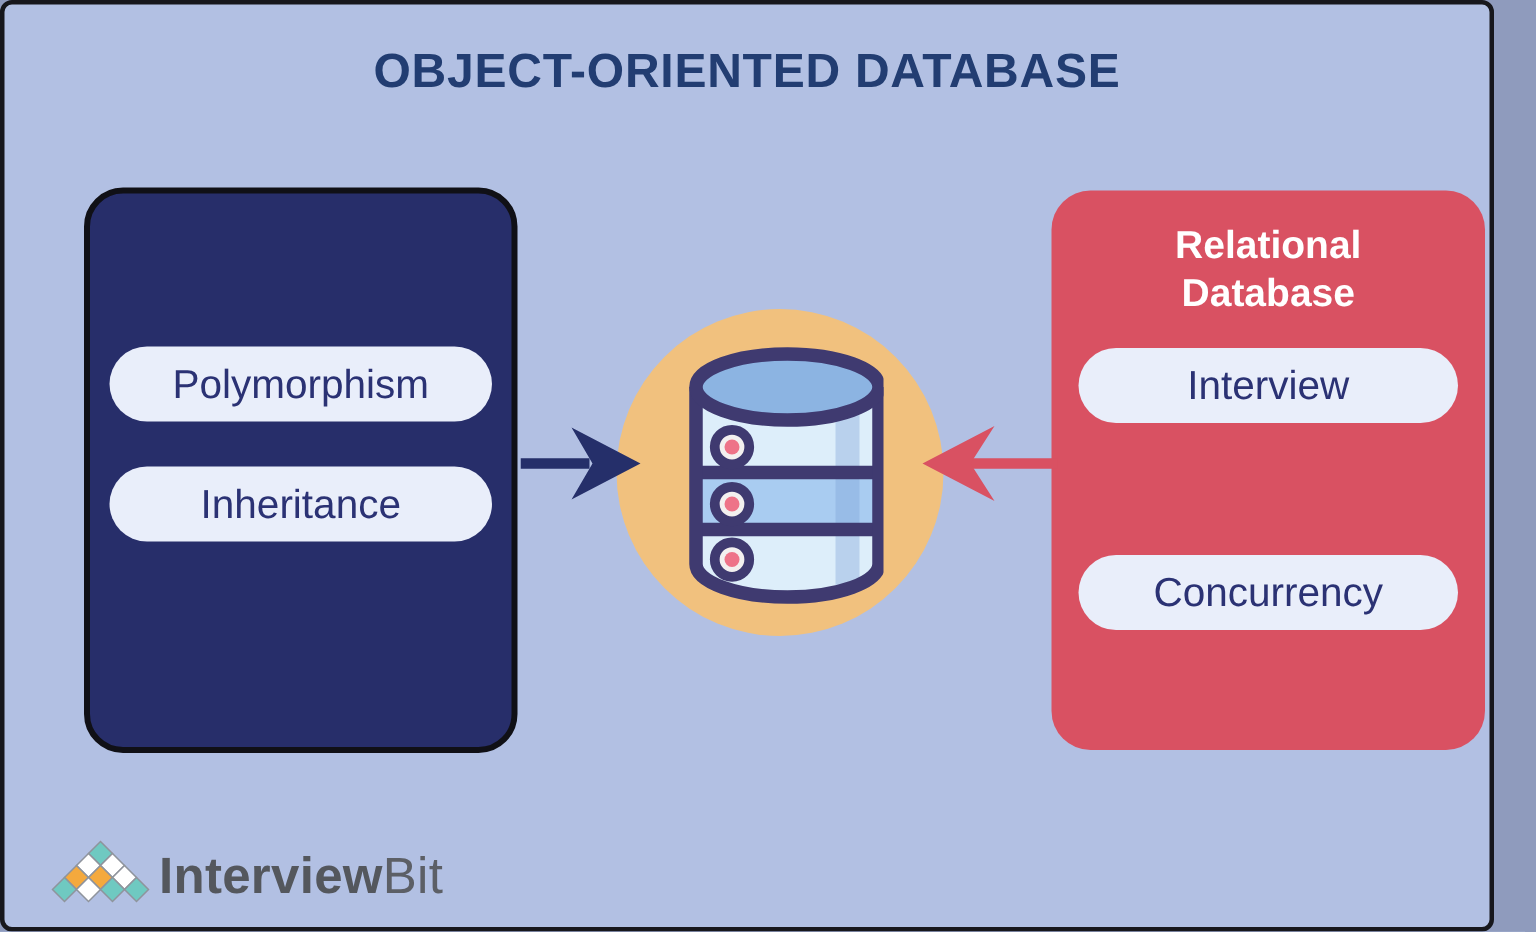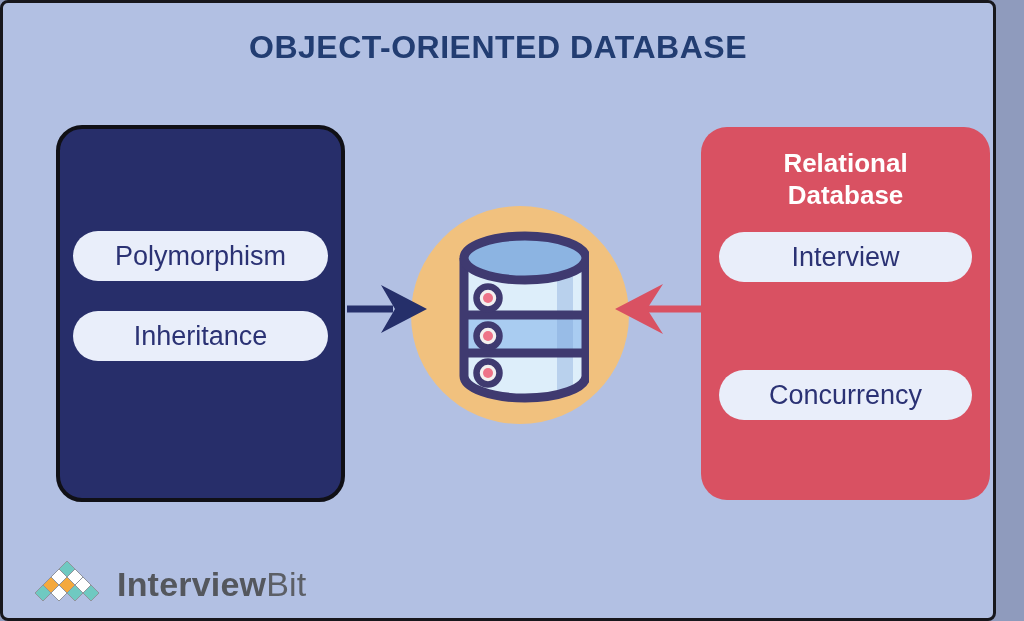--- a/index.html
+++ b/index.html
@@ -40,21 +40,21 @@
   .pr-1 { top:105px; } .pr-2 { top:207px;margin-top:36px; } .pr-3 { top:286px; }
   .db-circle {
     position:absolute; left:408px; top:203px; width:218px; height:218px;
     border-radius:50%; background:#f1c17e;
   }
   .db-icon  { position:absolute; left:450px; top:222px; }
   .arrow-l  { position:absolute; left:344px; top:278px; }
   .arrow-r  { position:absolute; left:606px; top:278px; }
   .logo {
     position:absolute; left:26px; top:556px;
-    display:flex; align-items:center; gap:12px;
+    display:flex; align-items:center; gap:1px;
   }
   .wordmark { font-size:34px; color:#54575d; letter-spacing:0.2px; }
   .wm-bold  { font-weight:bold; }
   .wm-light { font-weight:normal; color:#5c5f66; }
 </style>
 </head>
 <body>
 
 <div class="canvas">
 

